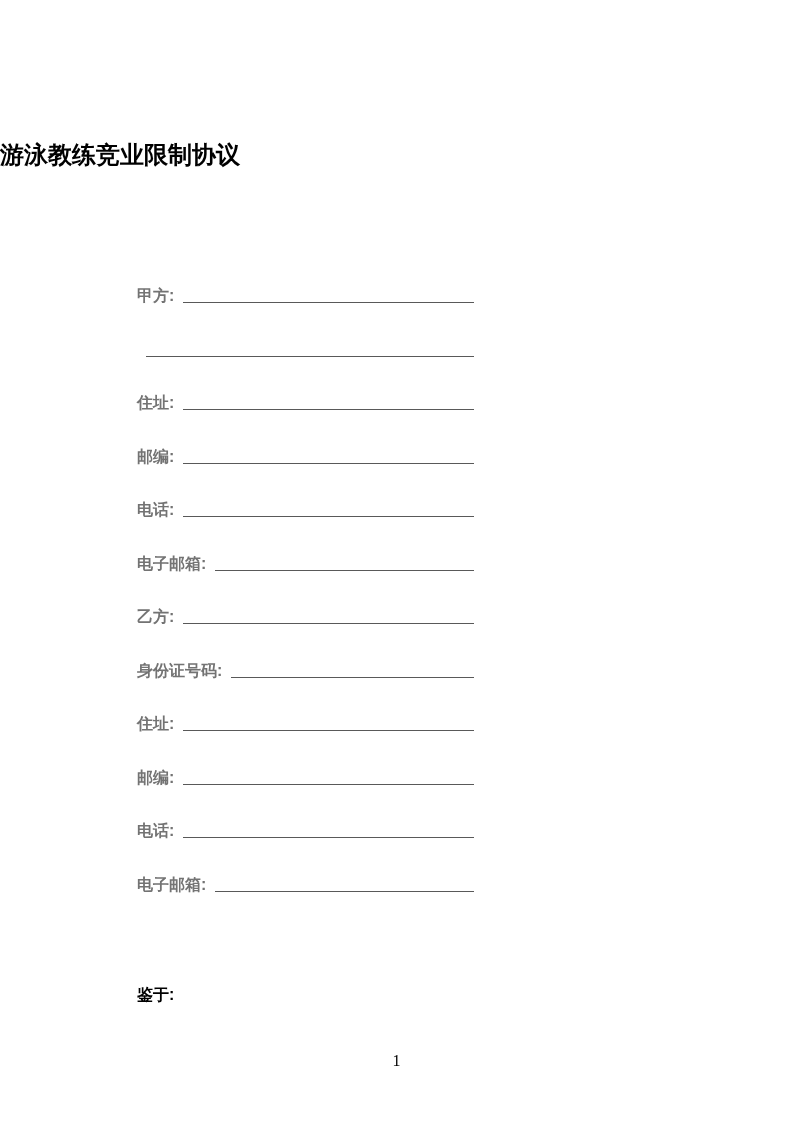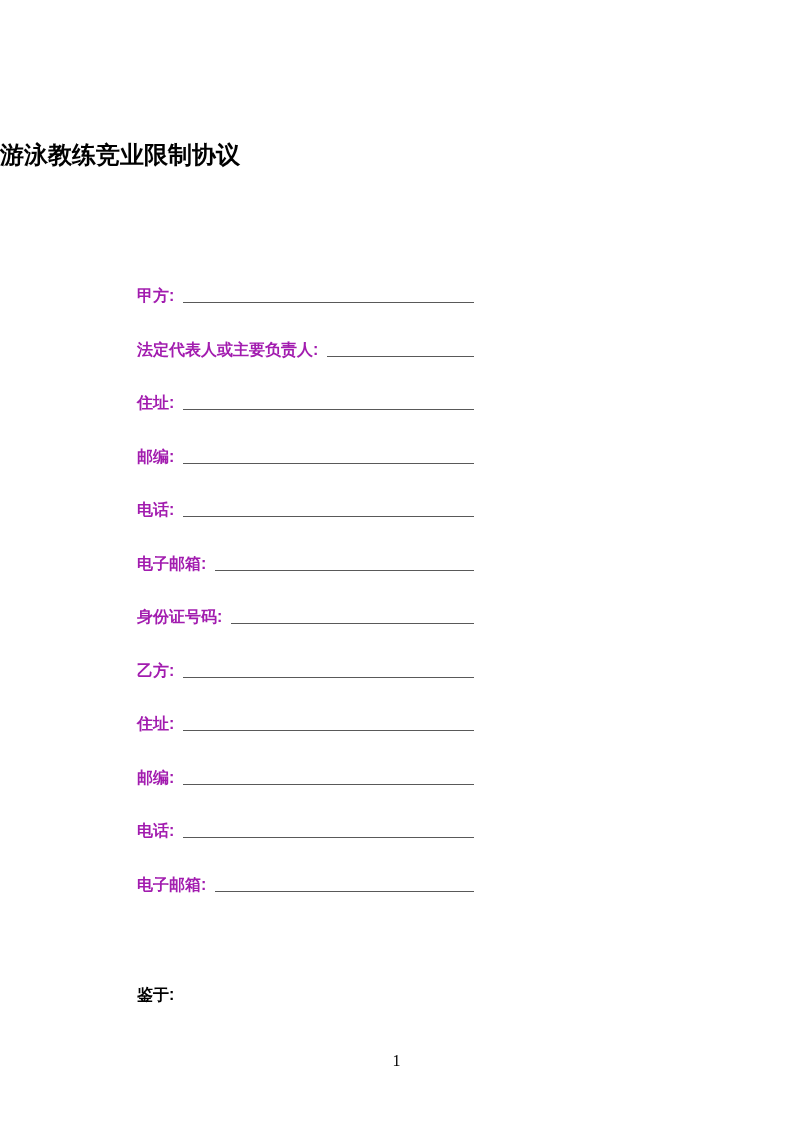--- a/index.html
+++ b/index.html
@@ -41,21 +41,21 @@
   .field-row {
     height: 53.5px;
     display: flex;
     align-items: flex-start;
   }
   .field-label {
     font-size: 16px;
     line-height: 22px;
     font-weight: bold;
     white-space: nowrap;
-    color: #a21caf;
+    color: #737373;
   }
   .field-blank {
     flex: 1;
     height: 17px;
     margin-left: 9px;
     border-bottom: 1.5px solid #595959;
   }
   .whereas {
     position: absolute;
     top: 984px;
@@ -85,21 +85,20 @@
 
   <h1 class="doc-title">游泳教练竞业限制协议</h1>
 
   <div class="fields">
   <div class="field-row">
     <span class="field-label">甲方:</span>
     <span class="field-blank"></span>
   </div>
 
   <div class="field-row">
-    <span class="field-label">法定代表人或主要负责人:</span>
     <span class="field-blank"></span>
   </div>
 
   <div class="field-row">
     <span class="field-label">住址:</span>
     <span class="field-blank"></span>
   </div>
 
   <div class="field-row">
     <span class="field-label">邮编:</span>
@@ -111,26 +110,26 @@
     <span class="field-label">电话:</span>
     <span class="field-blank"></span>
   </div>
 
   <div class="field-row">
     <span class="field-label">电子邮箱:</span>
     <span class="field-blank"></span>
   </div>
 
   <div class="field-row">
-    <span class="field-label">身份证号码:</span>
+    <span class="field-label">乙方:</span>
     <span class="field-blank"></span>
   </div>
 
   <div class="field-row">
-    <span class="field-label">乙方:</span>
+    <span class="field-label">身份证号码:</span>
     <span class="field-blank"></span>
   </div>
 
   <div class="field-row">
     <span class="field-label">住址:</span>
     <span class="field-blank"></span>
   </div>
 
   <div class="field-row">
     <span class="field-label">邮编:</span>

